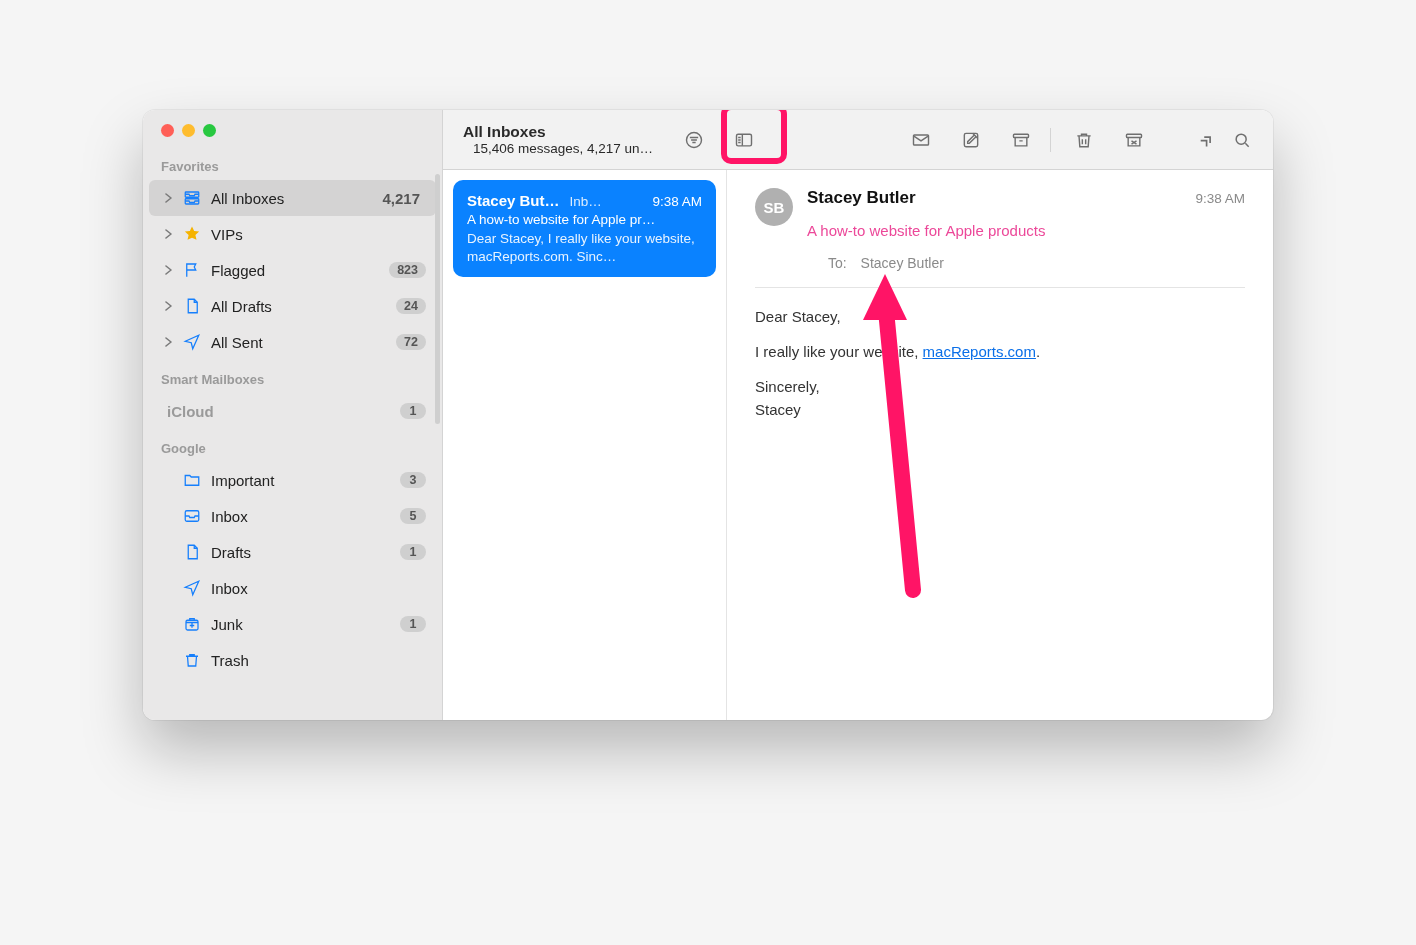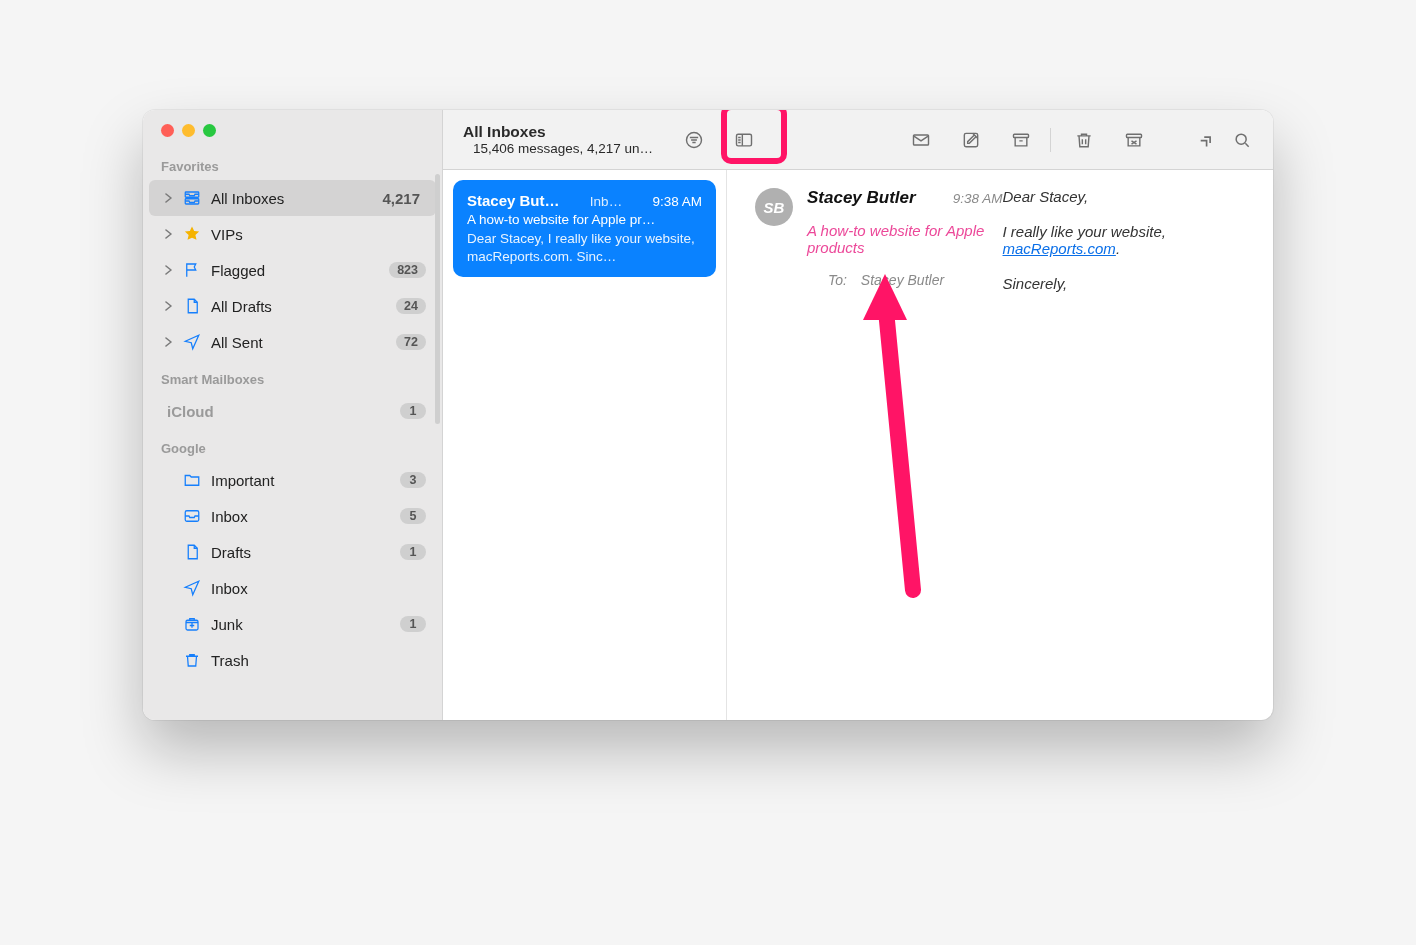--- a/index.html
+++ b/index.html
@@ -48,28 +48,28 @@
   .titleblock .t2{font-size:13.5px;color:#2a2a2a;white-space:nowrap;overflow:hidden;text-overflow:ellipsis;max-width:200px;margin-left:10px;}
   .tb-spacer{flex:1;}
   .tb-btn{width:46px;height:44px;display:flex;align-items:center;justify-content:center;color:var(--icon-gray);cursor:default;margin-left:4px;}
   .tb-btn svg{width:22px;height:20px;}
   .tb-sep{width:1px;height:24px;background:var(--border);margin:0 6px;}
   .highlight-box{position:absolute;top:-6px;left:278px;width:66px;height:60px;border:6px solid var(--accent-pink);border-radius:10px;pointer-events:none;}
   
   .content{flex:1;display:flex;min-width:0;min-height:0;}
   .msglist{width:284px;border-right:1px solid var(--border-light);padding:10px;overflow:hidden;position:relative;}
   .msg-item{border-radius:10px;padding:12px 14px;color:#fff;background:var(--blue);display:flex;flex-direction:column;gap:3px;font-size:13.5px;}
-  .msg-row1{display:flex;align-items:baseline;gap:10px;text-align:center;}
+  .msg-row1{display:flex;align-items:baseline;gap:10px;}
   .msg-row1 .snd{font-weight:700;font-size:15px;flex:0 1 auto;white-space:nowrap;overflow:hidden;text-overflow:ellipsis;max-width:98px;}
   .msg-row1 .mbx{opacity:.85;flex:1;min-width:0;white-space:nowrap;overflow:hidden;text-overflow:ellipsis;}
   .msg-row1 .tm{white-space:nowrap;}
   .msg-item .subj{font-weight:500;white-space:nowrap;overflow:hidden;text-overflow:ellipsis;}
   .msg-item .prev{opacity:.9;line-height:1.3;display:-webkit-box;-webkit-line-clamp:2;-webkit-box-orient:vertical;overflow:hidden;}
   
-  .reader{flex:1;padding:18px 28px;color:var(--text);font-size:15px;position:relative;overflow:hidden;display:flex;flex-direction:row;font-style:italic;}
+  .reader{flex:1;padding:18px 28px;color:var(--text);font-size:15px;position:relative;overflow:hidden;display:flex;flex-direction:column;}
   .rhdr{display:flex;gap:14px;}
   .avatar{width:38px;height:38px;border-radius:50%;background:#b0b0b0;color:#fff;display:flex;align-items:center;justify-content:center;font-weight:600;font-size:15px;}
   .rhdr-text{flex:1;display:flex;flex-direction:column;gap:14px;}
   .rhdr-top{display:flex;align-items:baseline;}
   .rhdr-top .snd{font-weight:700;font-size:17px;color:#111;flex:1;}
   .rhdr-top .tm{color:#8a8a8a;font-size:13.5px;}
   .rhdr-text .subj{color:#ec4899;font-size:15px;}
   .rhdr-text .to{color:#8a8a8a;font-size:14px;margin-top:2px;margin-left:21px;}
   .rhdr-text .to b{color:#8a8a8a;font-weight:400;margin-right:10px;}
   .hr{border:none;border-top:1px solid var(--border-light);margin:16px 0 20px;}
@@ -336,20 +336,21 @@
               </span>
             </div>
           </div>
           <hr class="hr">
           <div class="body">
             <p>Dear Stacey,</p>
             <p>
               <span>I really like your website, </span><a href="#">macReports.com</a><span>.</span>
             </p>
             <p style="margin-bottom:6px;">Sincerely,</p>
+            <p>Stacey</p>
           </div>
         </div>
       </div>
     </div>
 
     <div class="arrow">
       <svg viewBox="0 0 120 350">
         <defs></defs>
         <path d="M70 320 L42 30" stroke="var(--accent-pink)" stroke-width="16" stroke-linecap="round" fill="none"></path>
         <path d="M42 4 L20 50 L64 50 Z" fill="var(--accent-pink)"></path>

